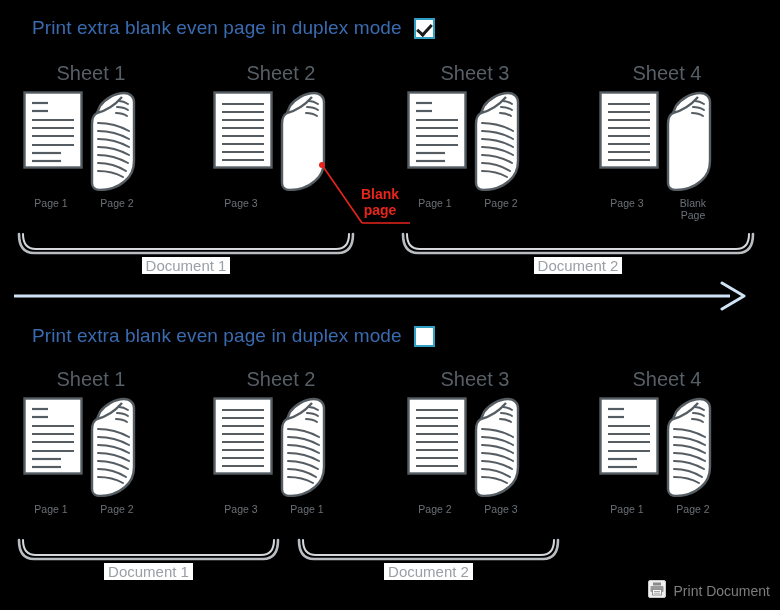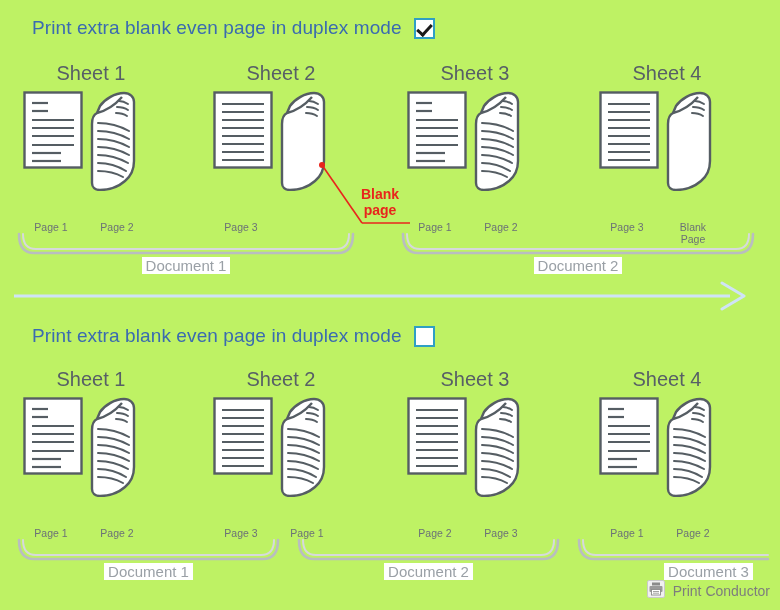--- a/index.html
+++ b/index.html
@@ -7,21 +7,21 @@
     margin: 0; padding: 0;
     width: 780px; height: 610px;
     background: #ffffff;
     font-family: "Liberation Sans", sans-serif;
     overflow: hidden;
   }
   #stage {
     position: relative;
     width: 780px;
     height: 610px;
-    background: #bef264;
+    background: #000000;
   }
 
   
   .opt-row {
     position: absolute;
     display: flex;
     align-items: center;
     gap: 12px;
   }
   .opt-label {
@@ -71,21 +71,20 @@
   .pg.back  { left: 73px; }
 
   .plabel {
     position: absolute;
     top: 106px;
     width: 74px;
     text-align: center;
     font-size: 10.5px;
     color: #6b7177;
     line-height: 12px;
-    margin-top: 24px;
   }
   .plabel.l1 { left: -2px; }
   .plabel.l2 { left: 64px; }
 
   
   .bracket {
     position: absolute;
     height: 26px;
     display: flex;
     align-items: center;
@@ -505,35 +504,28 @@
   </div>
 
   <div class="bracket" style="left:296px; top:538px; width:265px;">
     <svg class="brk-svg" viewBox="0 0 265 26" preserveAspectRatio="none">
       <path d="M3 2 C3 14 8 21 18 21 L247 21 C257 21 262 14 262 2" fill="none" stroke="#b9bdc1" stroke-width="2.6" stroke-linecap="round"></path>
       <path d="M7 2 C7 11 11 17 20 17 L245 17 C254 17 258 11 258 2" fill="none" stroke="#d6d9dc" stroke-width="2" stroke-linecap="round"></path>
     </svg>
     <span class="brk-label">Document 2</span>
   </div>
 
-  <div class="bracket" style="left:576px; top:538px; width:195px;">
-    <svg class="brk-svg" viewBox="0 0 195 26" preserveAspectRatio="none">
-      <path d="M3 2 C3 14 8 21 18 21 L192 21" fill="none" stroke="#b9bdc1" stroke-width="2.6" stroke-linecap="round"></path>
-      <path d="M7 2 C7 11 11 17 20 17 L192 17" fill="none" stroke="#d6d9dc" stroke-width="2" stroke-linecap="round"></path>
-    </svg>
-    <span class="brk-label" style="margin-left:70px;">Document 3</span>
-  </div>
 
   <div id="footer">
     <span>
       <svg width="18" height="18" viewBox="0 0 18 18">
         <rect x="0.5" y="0.5" width="17" height="17" rx="1.5" fill="#f0f0f0" stroke="#c9c9c9"></rect>
         <rect x="5" y="2.5" width="8" height="3" fill="#8a8a8a"></rect>
         <rect x="2.5" y="6" width="13" height="6" rx="1" fill="#9a9a9a"></rect>
         <rect x="4.5" y="9.5" width="9" height="5.5" fill="#ffffff" stroke="#8a8a8a" stroke-width="0.9"></rect>
         <line x1="6" y1="11.5" x2="12" y2="11.5" stroke="#9a9a9a" stroke-width="0.9"></line>
         <line x1="6" y1="13.2" x2="12" y2="13.2" stroke="#9a9a9a" stroke-width="0.9"></line>
       </svg>
     </span>
-    <span class="fl">Print Conductor</span>
+    <span class="fl">Print Document</span>
   </div>
 
 </div>
 
 </body></html>

